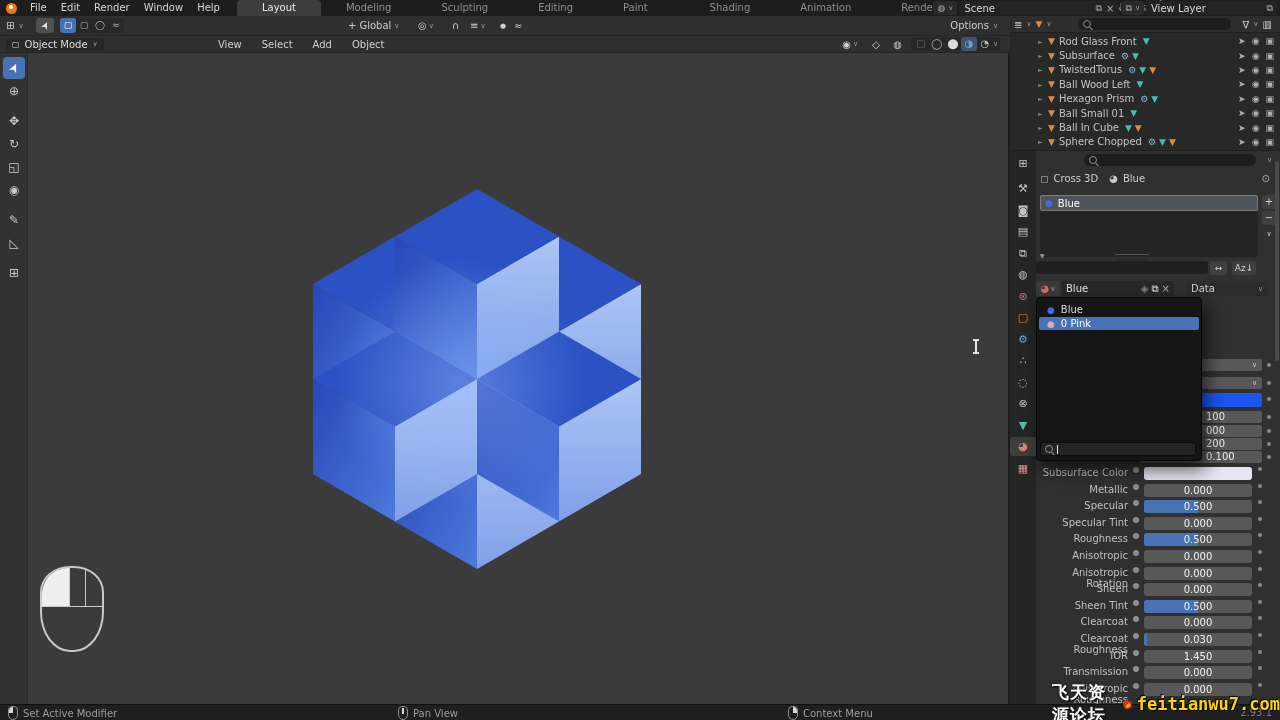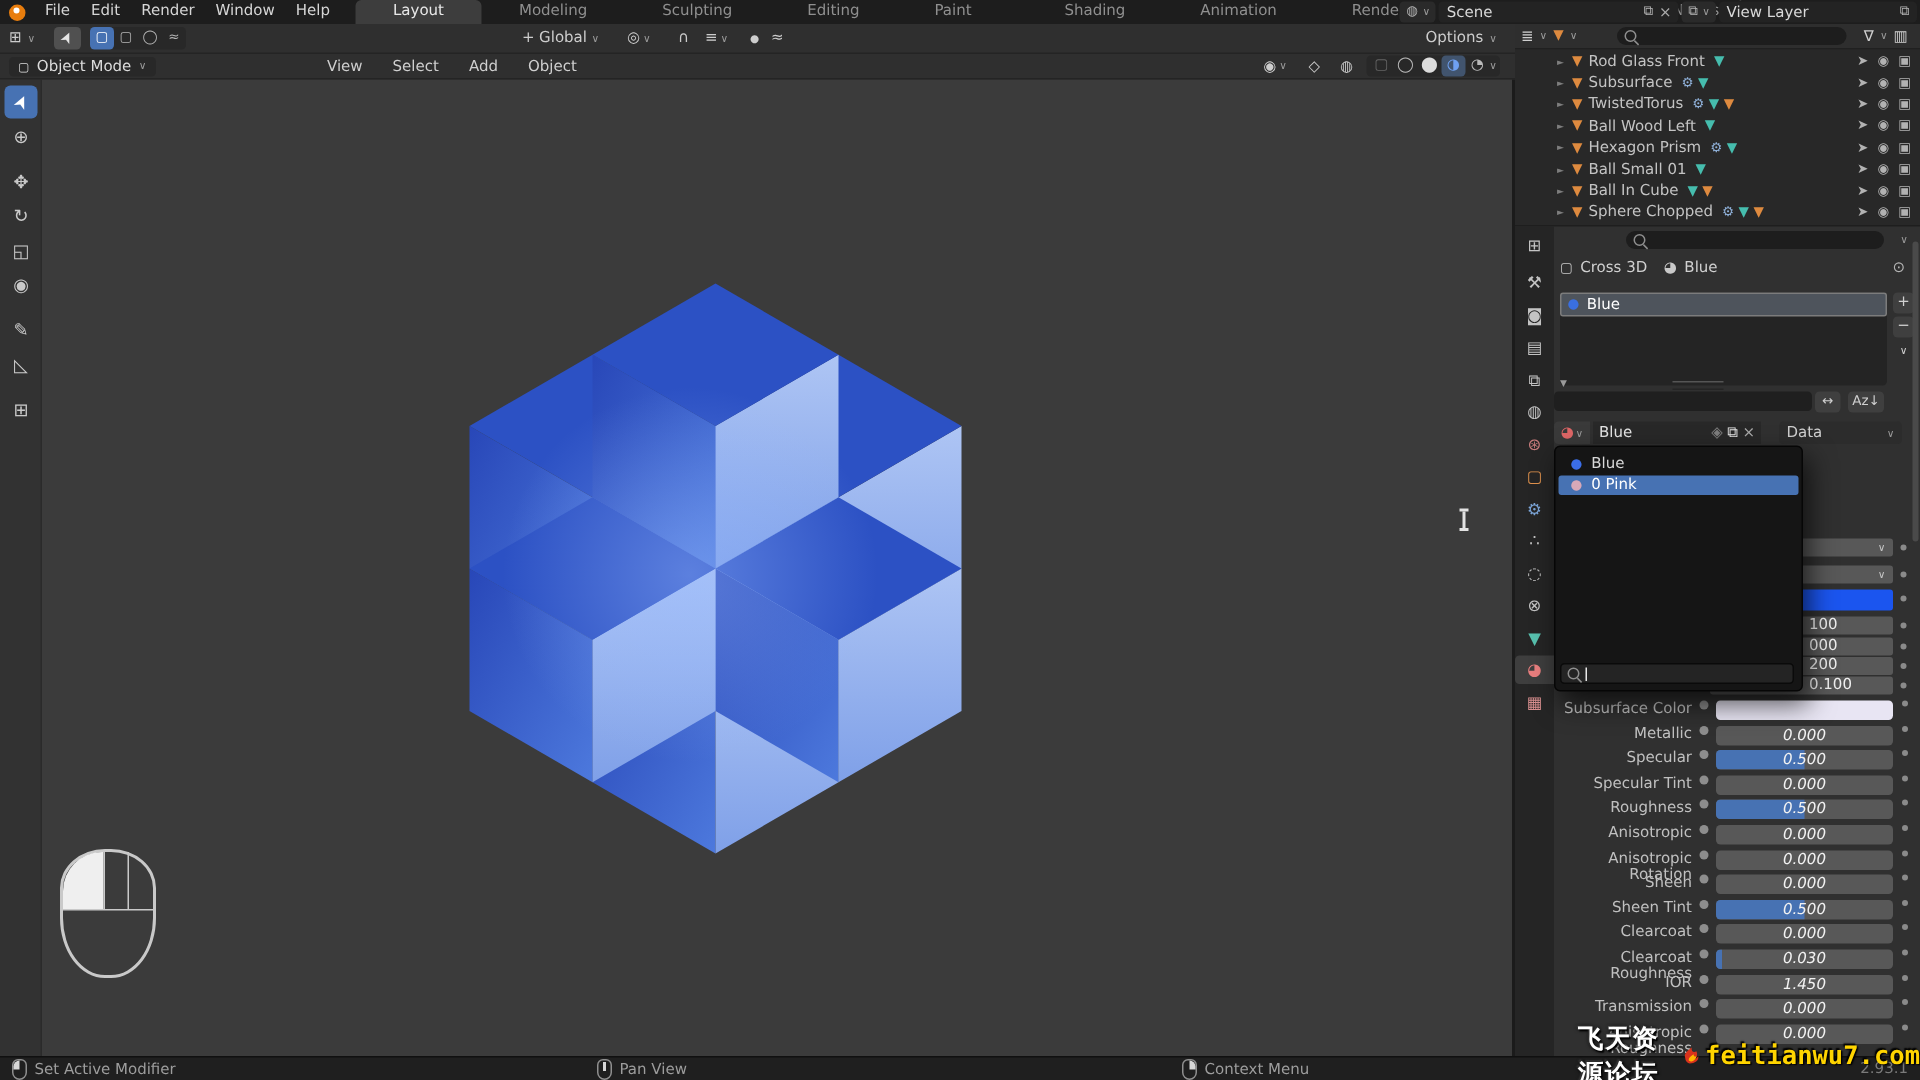--- a/index.html
+++ b/index.html
@@ -107,21 +107,21 @@
   .hrow::after{content:"";position:absolute;right:-9px;top:4px;width:4px;height:4px;border-radius:50%;background:#8a8a8a;}
   .hrow .hchev{position:absolute;right:5px;top:0;font-size:7px;color:#c5c5c5;line-height:12px;}
   .hrow.colorbar{background:#1b55ef;height:14px;}
   .hrow .frag{position:absolute;left:66px;top:0;line-height:12px;font-size:10px;}
 
   
   .params{position:absolute;left:26px;top:316px;width:244px;}
   .prow{display:flex;height:13px;margin-bottom:3.6px;}
   .plabel{width:92px;text-align:right;color:#c0c0c0;padding-right:5px;flex:none;}
   .pdot{width:6px;height:6px;border-radius:50%;background:#8d8d8d;margin-right:5px;flex:none;}
-  .pslider{position:relative;width:118px;height:13px;background:#585858;border-radius:3px;overflow:hidden;flex:none;font-style:italic;}
+  .pslider{position:relative;width:108px;height:13px;background:#585858;border-radius:3px;overflow:hidden;flex:none;}
   .pslider.color{background:#e8e5f3;}
   .pfill{position:absolute;left:0;top:0;bottom:0;background:#4772b3;}
   .pval{position:absolute;inset:0;text-align:center;color:#f2f2f2;line-height:13px;}
   .rdot{width:4px;height:4px;background:#8a8a8a;border-radius:50%;margin-left:6px;flex:none;}
 
   
   .popup{position:absolute;left:26px;top:146px;width:164px;height:162px;background:#151515;border:1px solid #060606;border-radius:4px;box-shadow:4px 8px 18px rgba(0,0,0,.65);z-index:15;}
   .ditem{display:flex;align-items:center;gap:6px;height:13px;margin:1px 2px;padding-left:8px;border-radius:2px;color:#d8d8d8;}
   .ditem:first-child{margin-top:5px;}
   .ditem.sel{background:#4772b3;color:#fff;}

